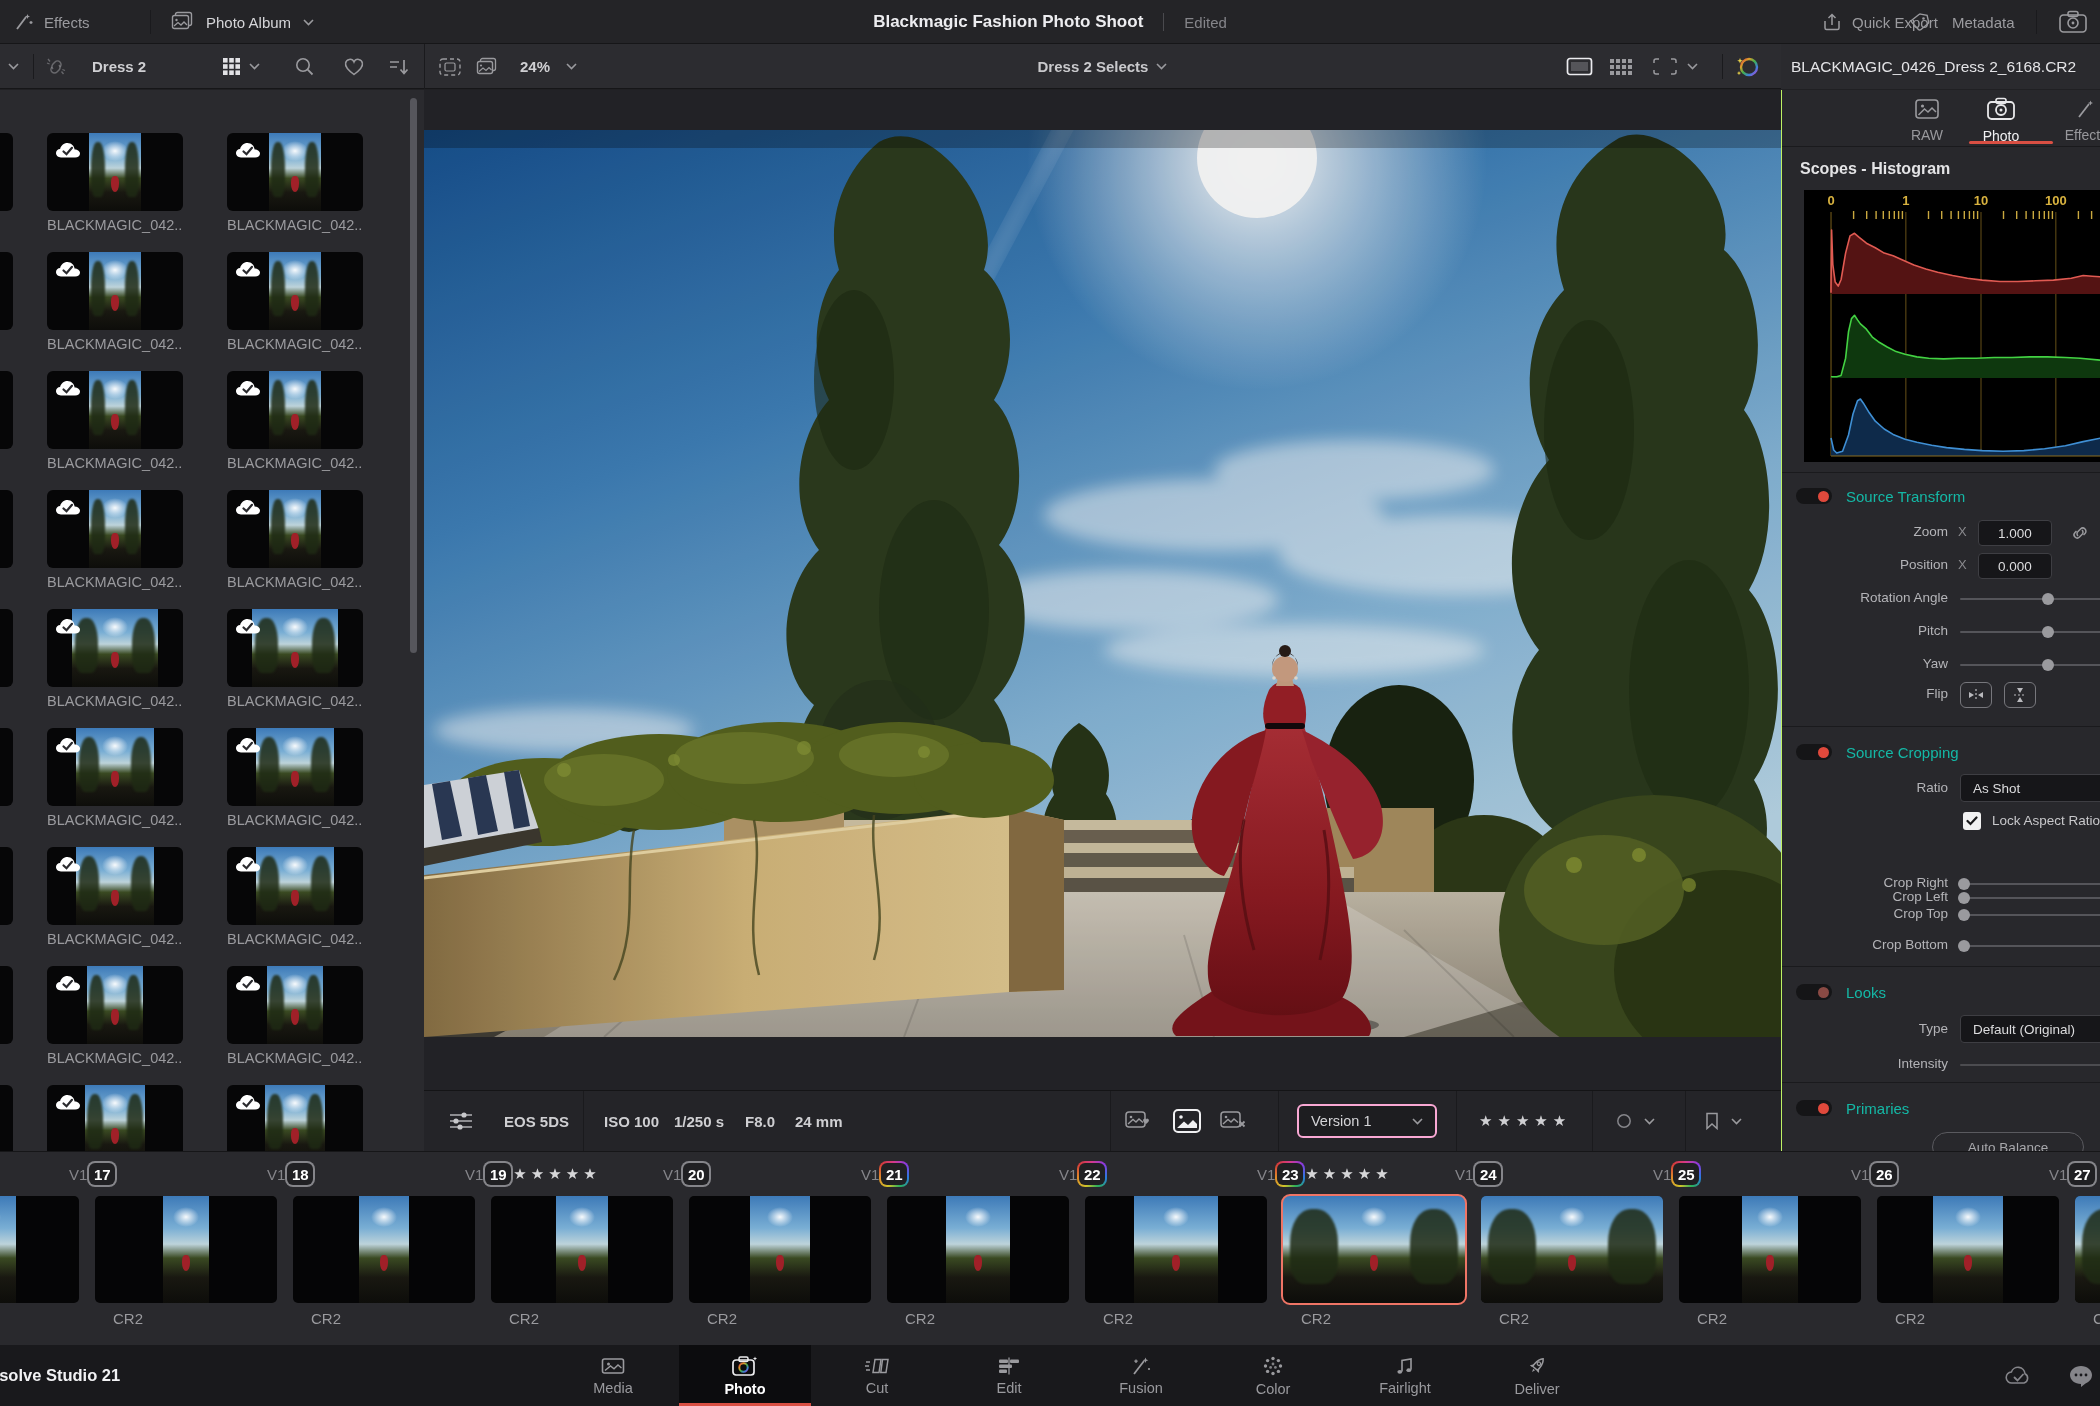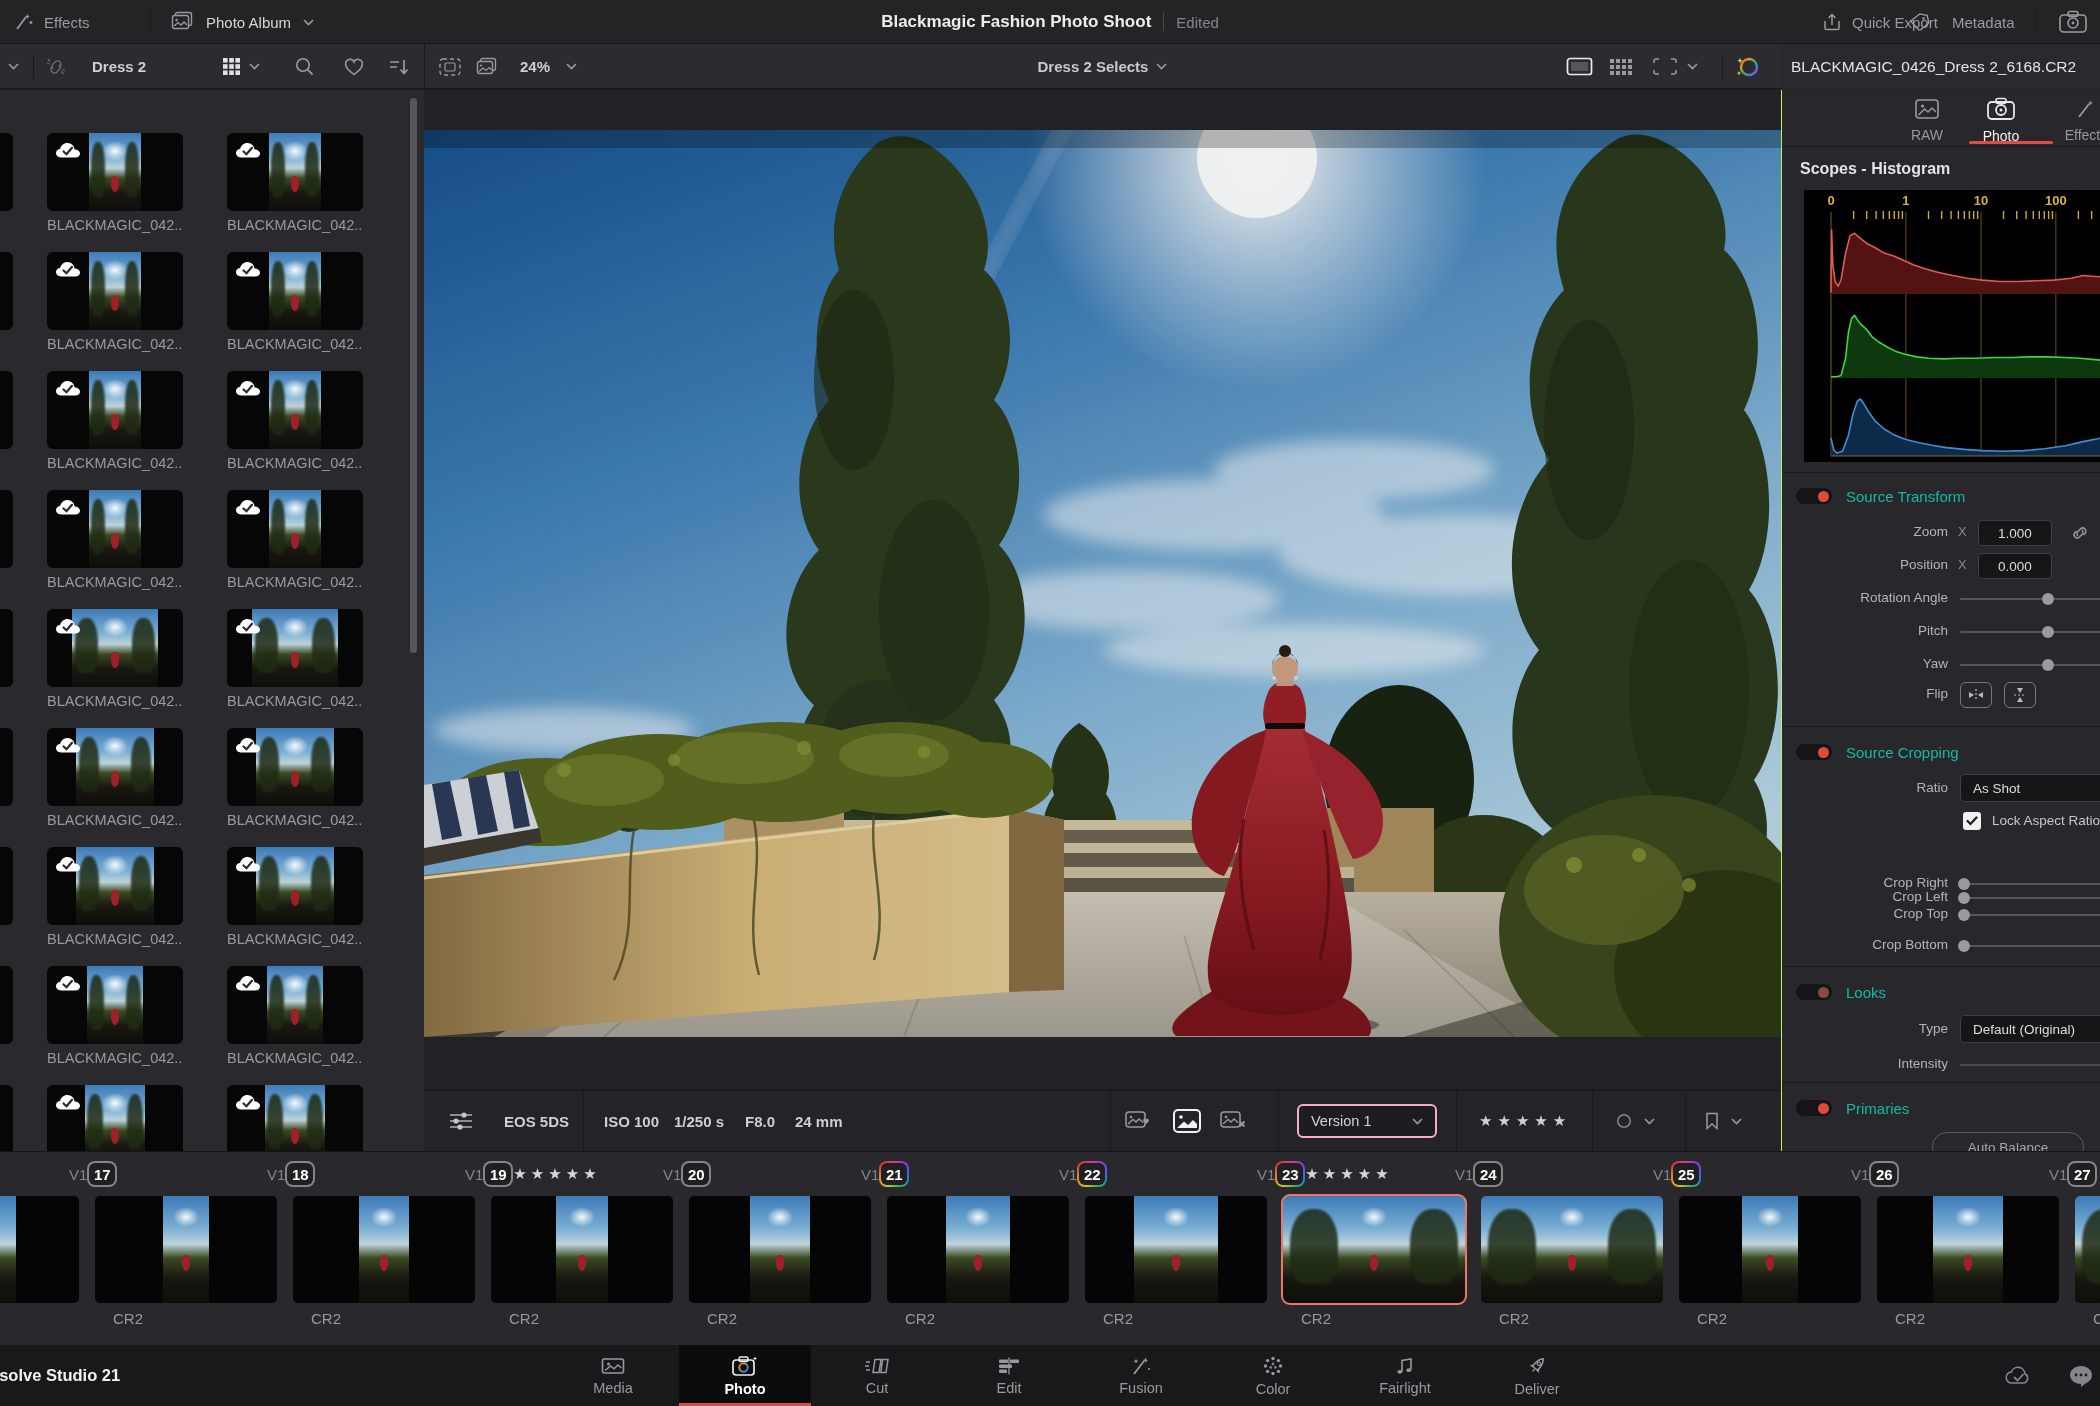--- a/index.html
+++ b/index.html
@@ -5,21 +5,21 @@
   html,body{margin:0;padding:0;background:#101012;}
   *{box-sizing:border-box;font-family:"Liberation Sans",sans-serif;}
   #stage{position:relative;width:2100px;height:1406px;overflow:hidden;background:#202023;color:#c8c8cb;}
   .abs{position:absolute;}
   .icon{display:inline-flex;align-items:center;justify-content:center;color:#9a9a9e;}
   .icon svg{display:block;}
   .vdiv{width:1px;background:#1a1a1d;}
   
   #topbar{position:absolute;left:0;top:0;width:2100px;height:44px;background:#242427;border-bottom:1px solid #161618;}
   #topbar .bar-item{position:absolute;top:0;height:44px;display:flex;align-items:center;font-size:15px;color:#9b9b9f;}
-  #topbar-title{position:absolute;left:0;right:0;top:0;height:44px;display:flex;align-items:center;justify-content:center;gap:12px;}
+  #topbar-title{position:absolute;left:0;right:0;top:0;height:44px;display:flex;align-items:center;justify-content:center;gap:20px;}
   #topbar-title .t{font-size:17px;font-weight:bold;color:#ededf0;}
   #topbar-title .sep{width:1px;height:18px;background:#4a4a4e;}
   #topbar-title .e{font-size:15px;color:#85858a;}
   
   #toolbar{position:absolute;left:0;top:44px;width:2100px;height:45px;background:#2c2c30;border-bottom:1px solid #161618;}
   #toolbar .tb{position:absolute;top:0;height:45px;display:flex;align-items:center;}
   #toolbar .txt{font-size:15px;color:#cfcfd2;font-weight:bold;}
   #selects{left:424px;width:1357px;justify-content:center;gap:8px;}
   #selects .txt{font-weight:bold;color:#c9c9cc;}
   #panel-name{left:1781px;width:319px;background:#2a2a2e;height:45px;padding-left:10px;font-size:15.5px;font-weight:normal;color:#e4e4e7;white-space:nowrap;overflow:hidden;}

